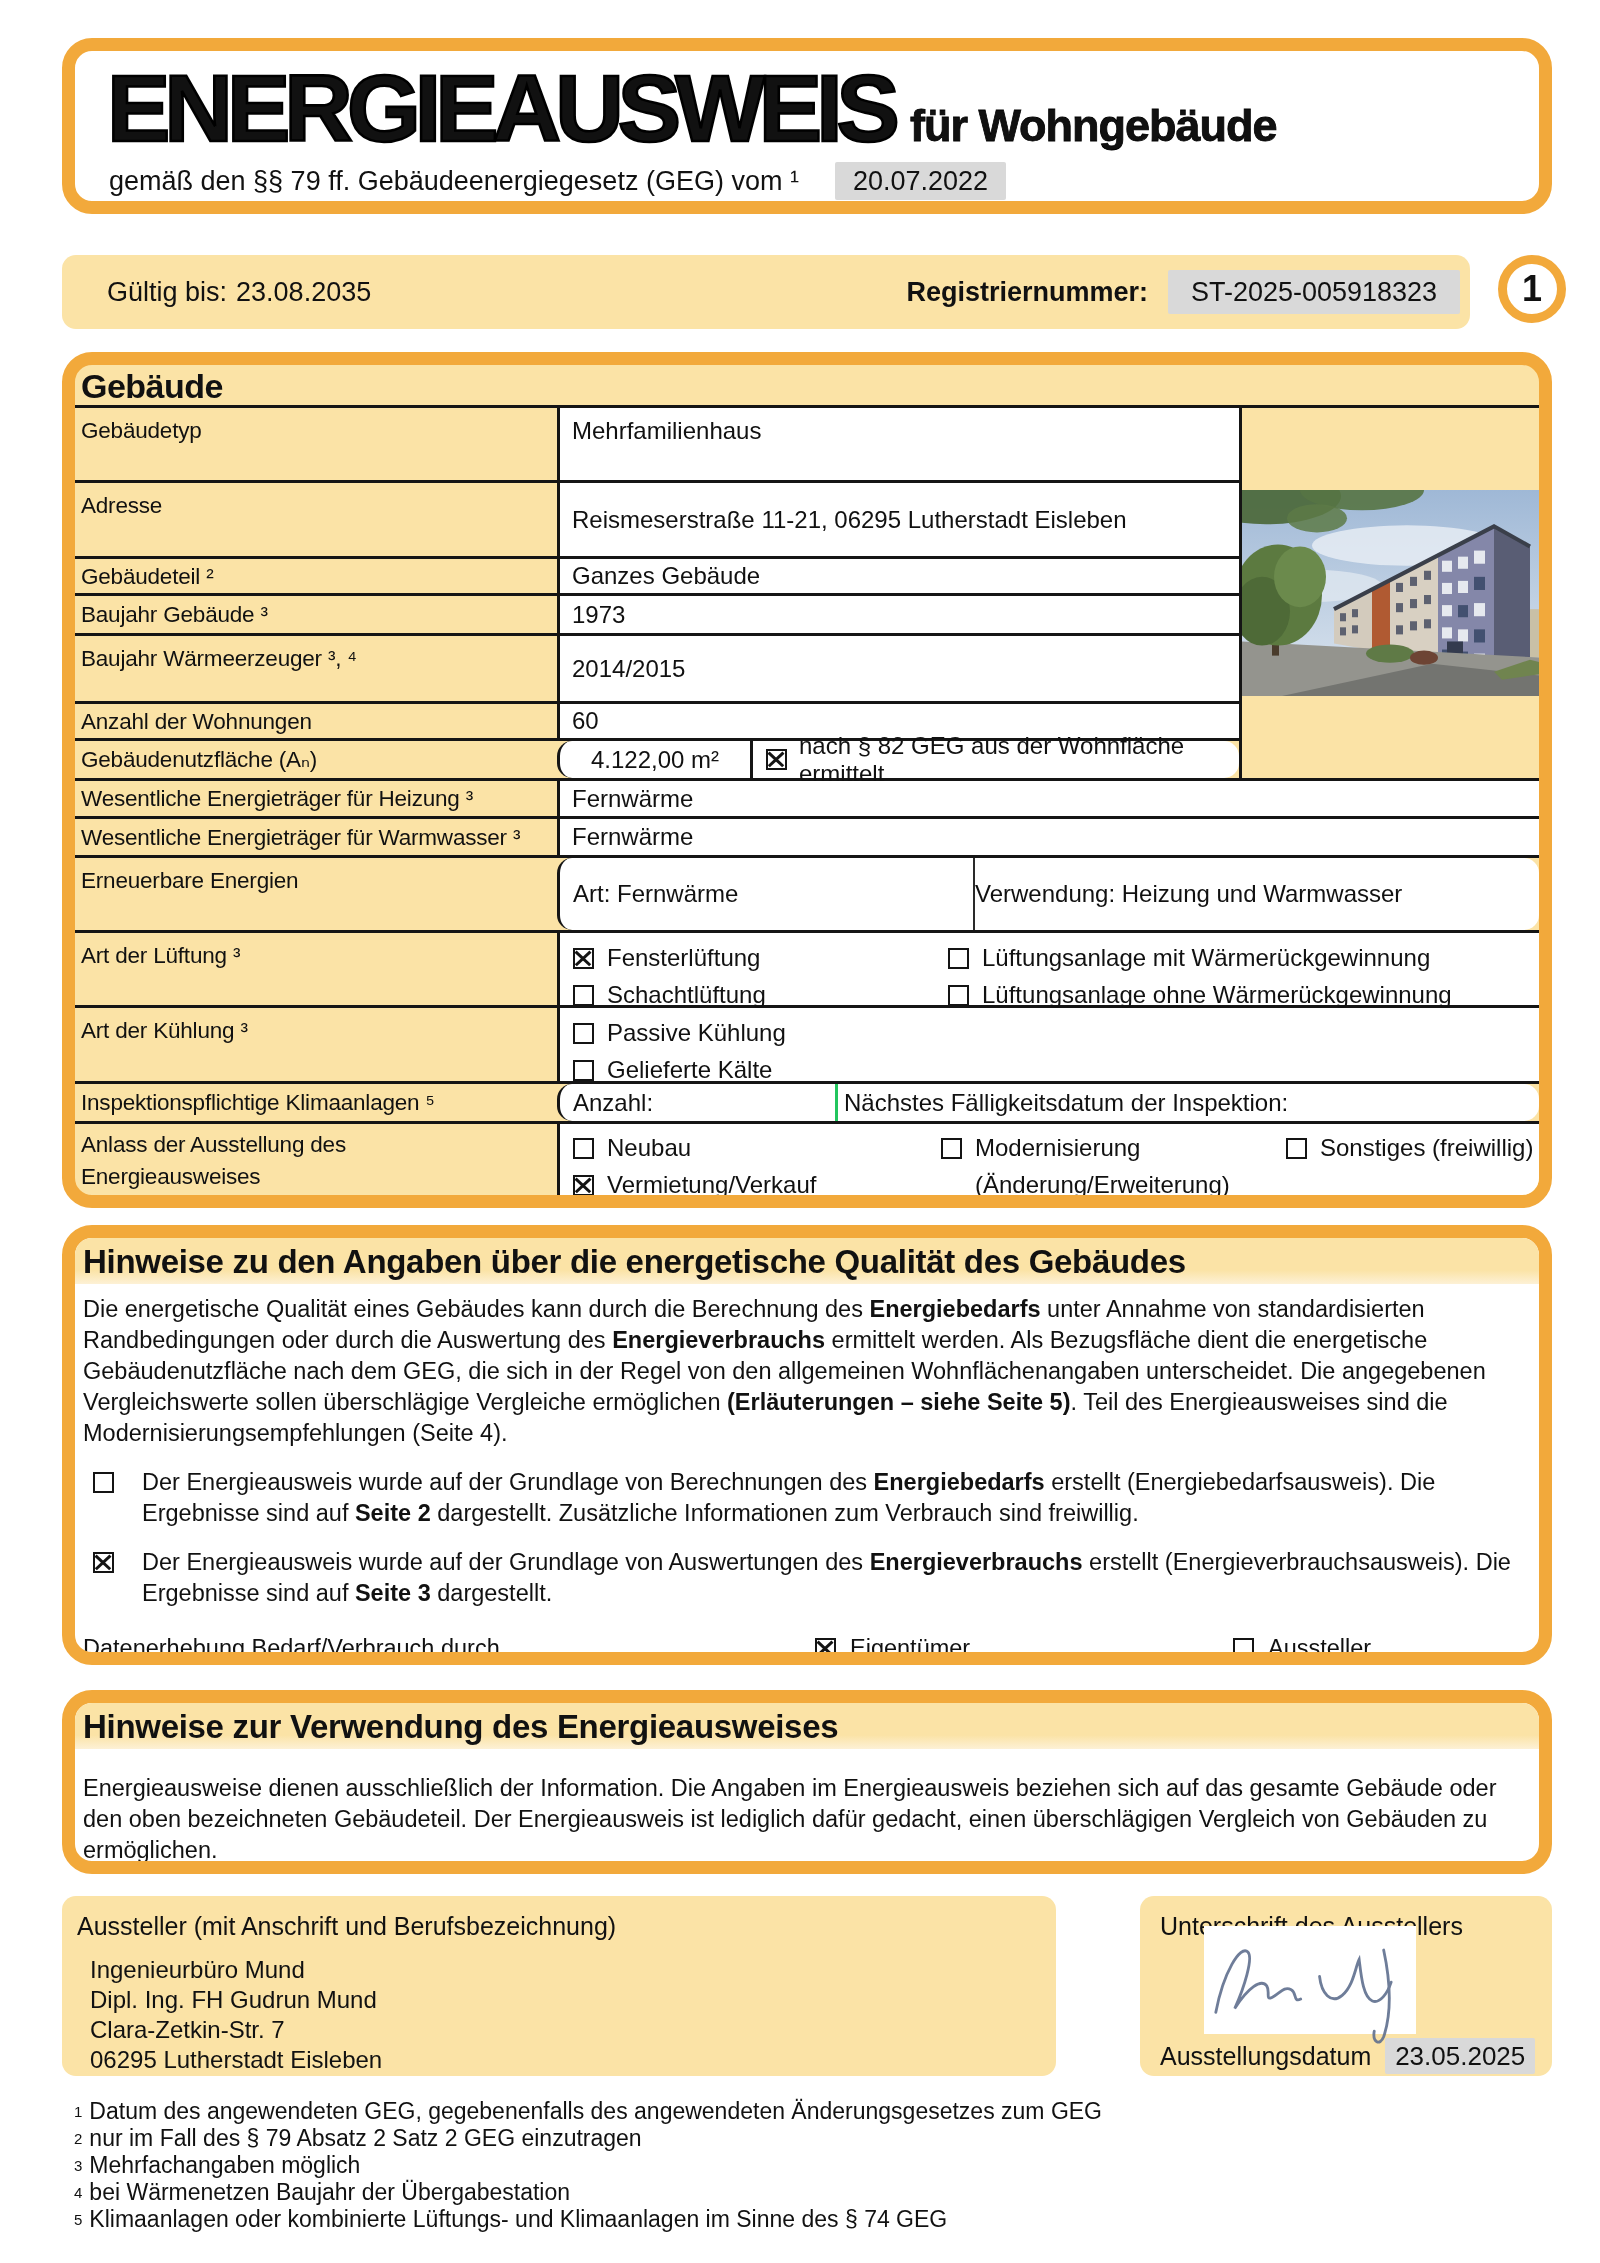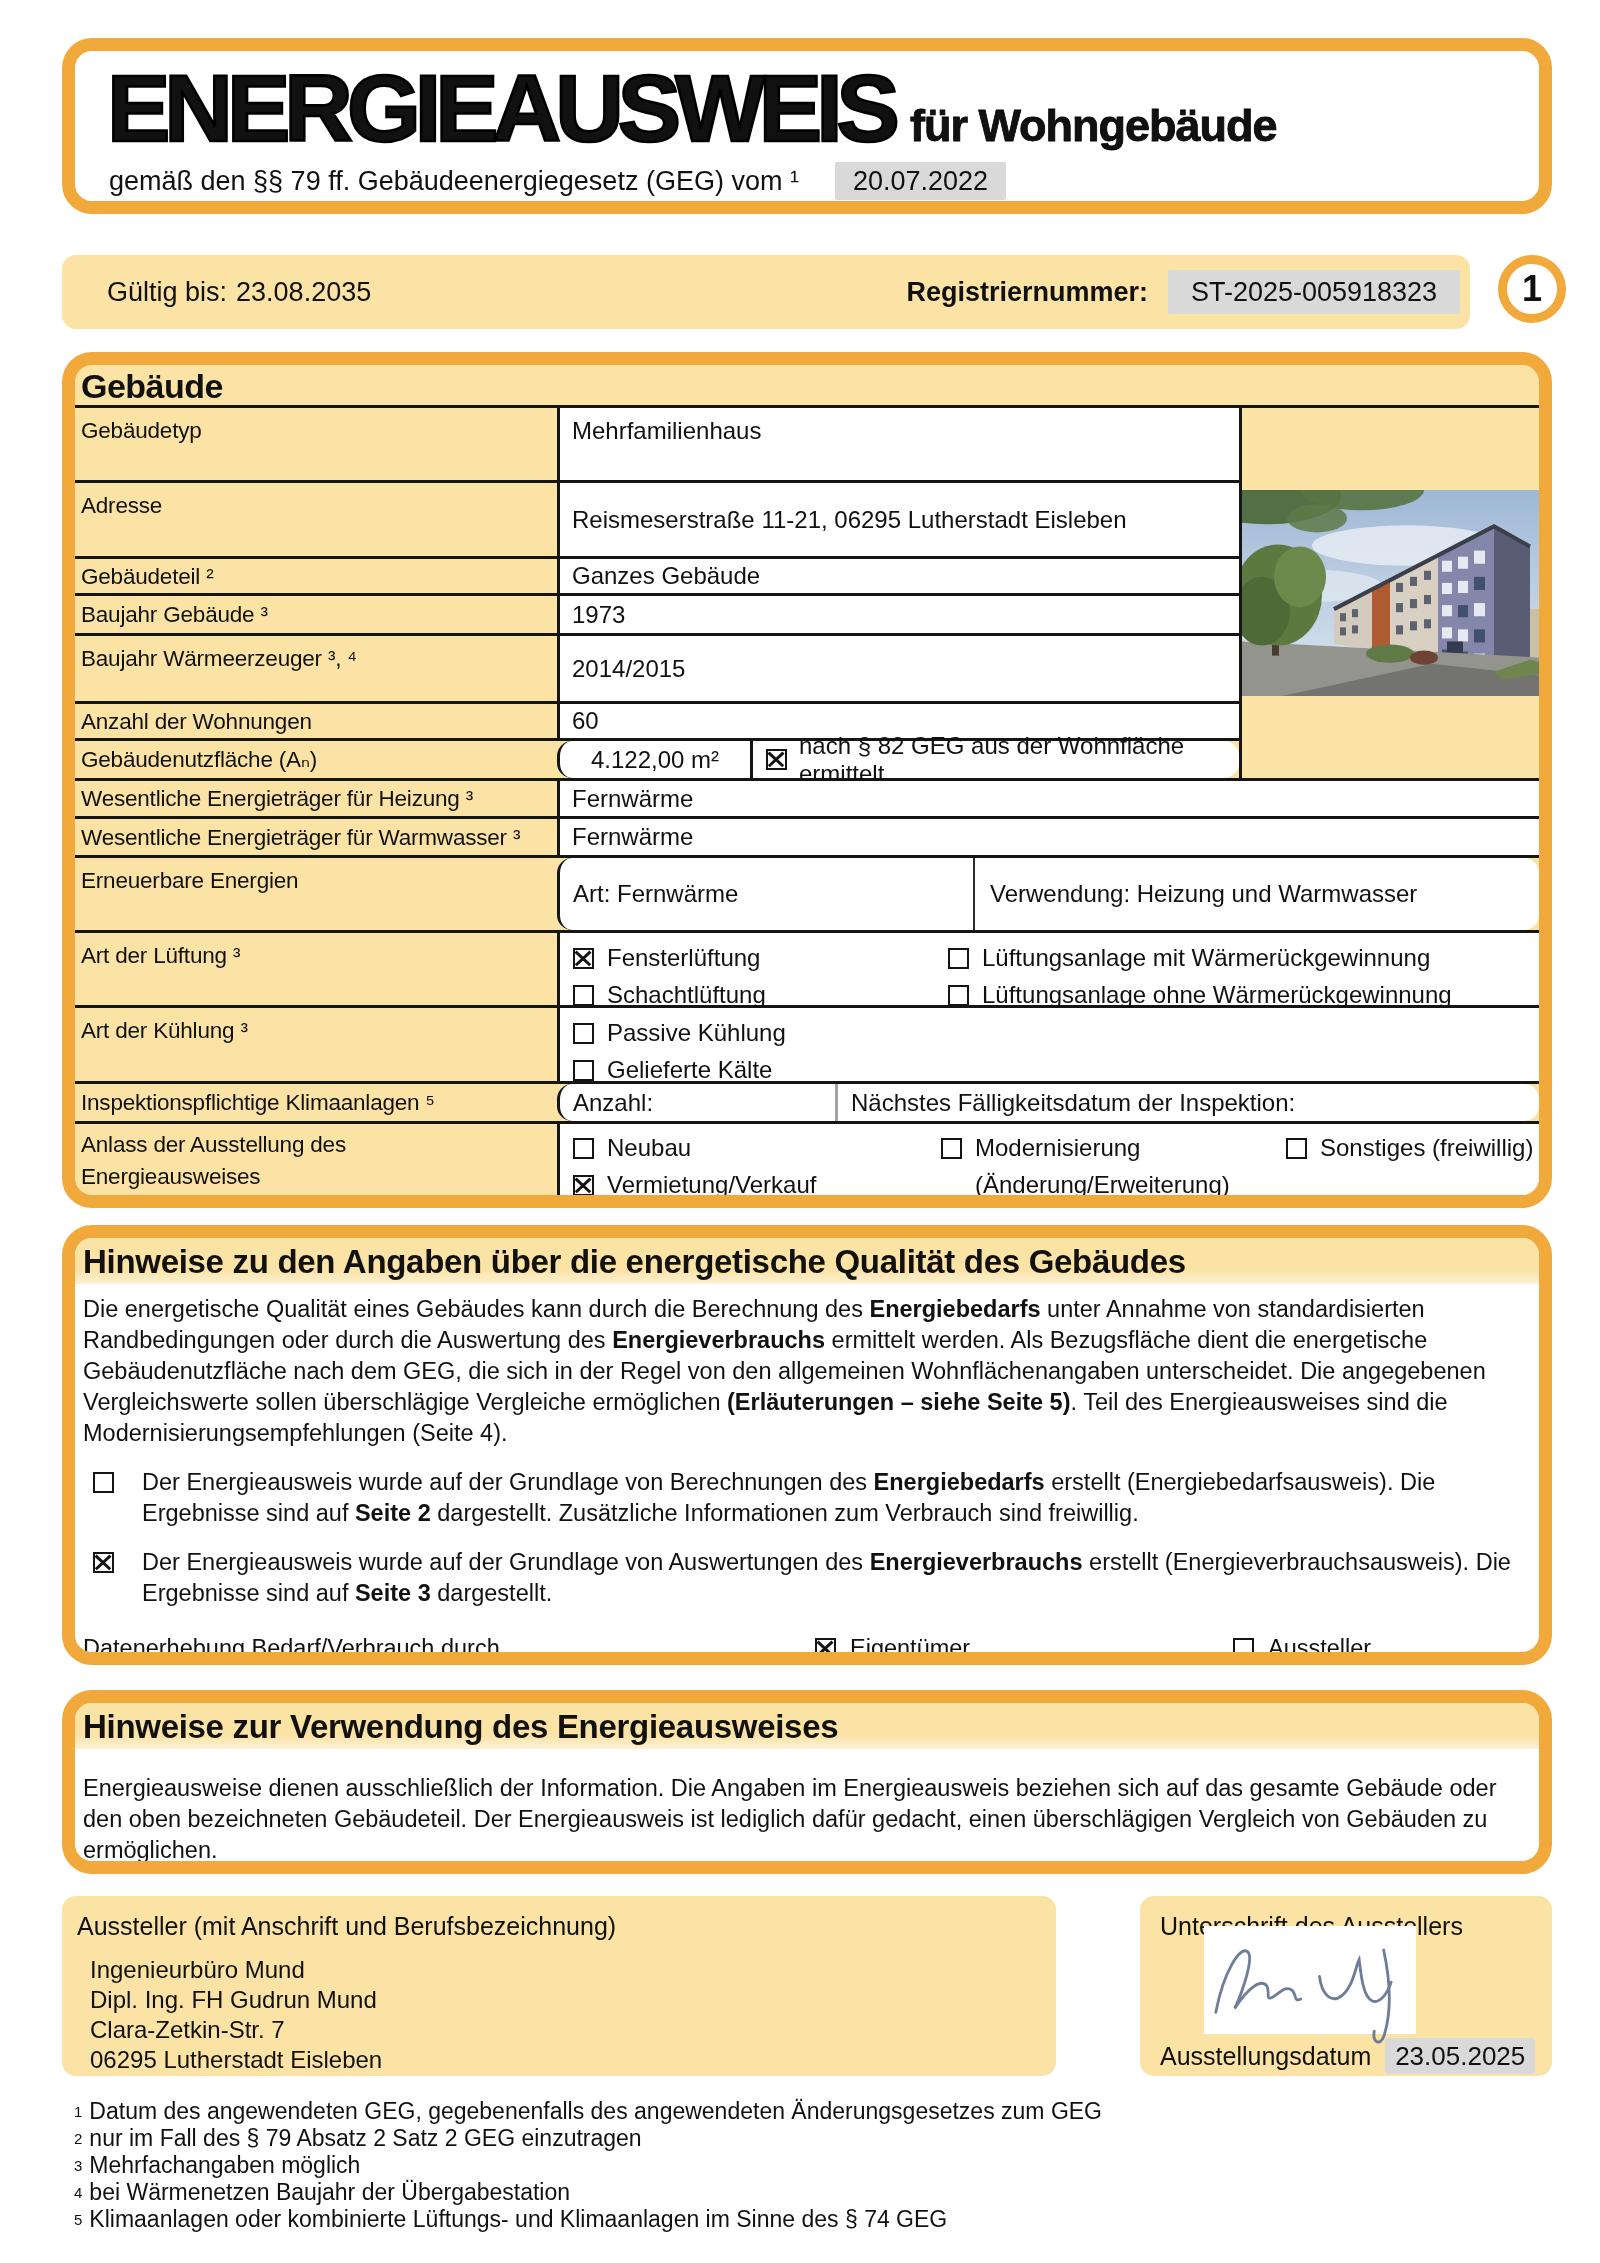--- a/index.html
+++ b/index.html
@@ -42,23 +42,23 @@
   .lt .cell-label{align-items:flex-start;padding-top:9px;}
   .vt .cell-value{align-items:flex-start;padding-top:9px;}
   .rp .cell-value{margin-right:300px;}
   .photo-cell{position:absolute;top:0;right:0;width:300px;height:370px;box-sizing:border-box;background:#FBE3A6;border-left:3px solid #151515;z-index:2;}
   .photo-frame{position:absolute;left:0;top:82px;width:300px;height:206px;}
   .photo-frame svg{display:block;width:100%;height:100%;}
   .subcells{padding-left:0;border-radius:15px;}
   .nz1{width:190px;flex:none;display:flex;align-items:center;justify-content:center;align-self:stretch;}
   .nz2{flex:1;border-left:3px solid #151515;display:flex;align-items:center;gap:12px;padding-left:13px;align-self:stretch;}
   .er1{width:400px;flex:none;display:flex;align-items:center;padding-left:13px;align-self:stretch;}
-  .er2{flex:1;border-left:2px solid #2a2a2a;display:flex;align-items:center;padding-left:15px;align-self:stretch;}
+  .er2{flex:1;border-left:2px solid #2a2a2a;display:flex;align-items:center;padding-left:0;align-self:stretch;}
   .ka1{width:262px;flex:none;display:flex;align-items:center;padding-left:13px;align-self:stretch;}
-  .ka2{flex:1;border-left:3px solid #a3a3a3;display:flex;align-items:center;padding-left:13px;align-self:stretch;text-align:right;}
+  .ka2{flex:1;border-left:3px solid #22c55e;display:flex;align-items:center;padding-left:6px;align-self:stretch;text-align:right;}
   .opts{align-items:flex-start;padding:13px 0 0 13px;}
   .optcol{display:flex;flex-direction:column;gap:13px;}
   .opt{display:flex;align-items:center;gap:13px;line-height:24px;}
   .opt-note{padding-left:34px;}
   .label2{display:block;margin-top:5px;}
 
   
   .hints1-box{left:62px;top:1225px;width:1490px;height:440px;overflow:hidden;}
   .hints2-box{left:62px;top:1690px;width:1490px;height:184px;overflow:hidden;}
   .hint-title-band{box-sizing:border-box;height:46px;padding:5px 0 0 8px;background:linear-gradient(180deg,#FBE3A6 70%,#FDF1D6 100%);font-size:33px;font-weight:bold;letter-spacing:-0.3px;}

